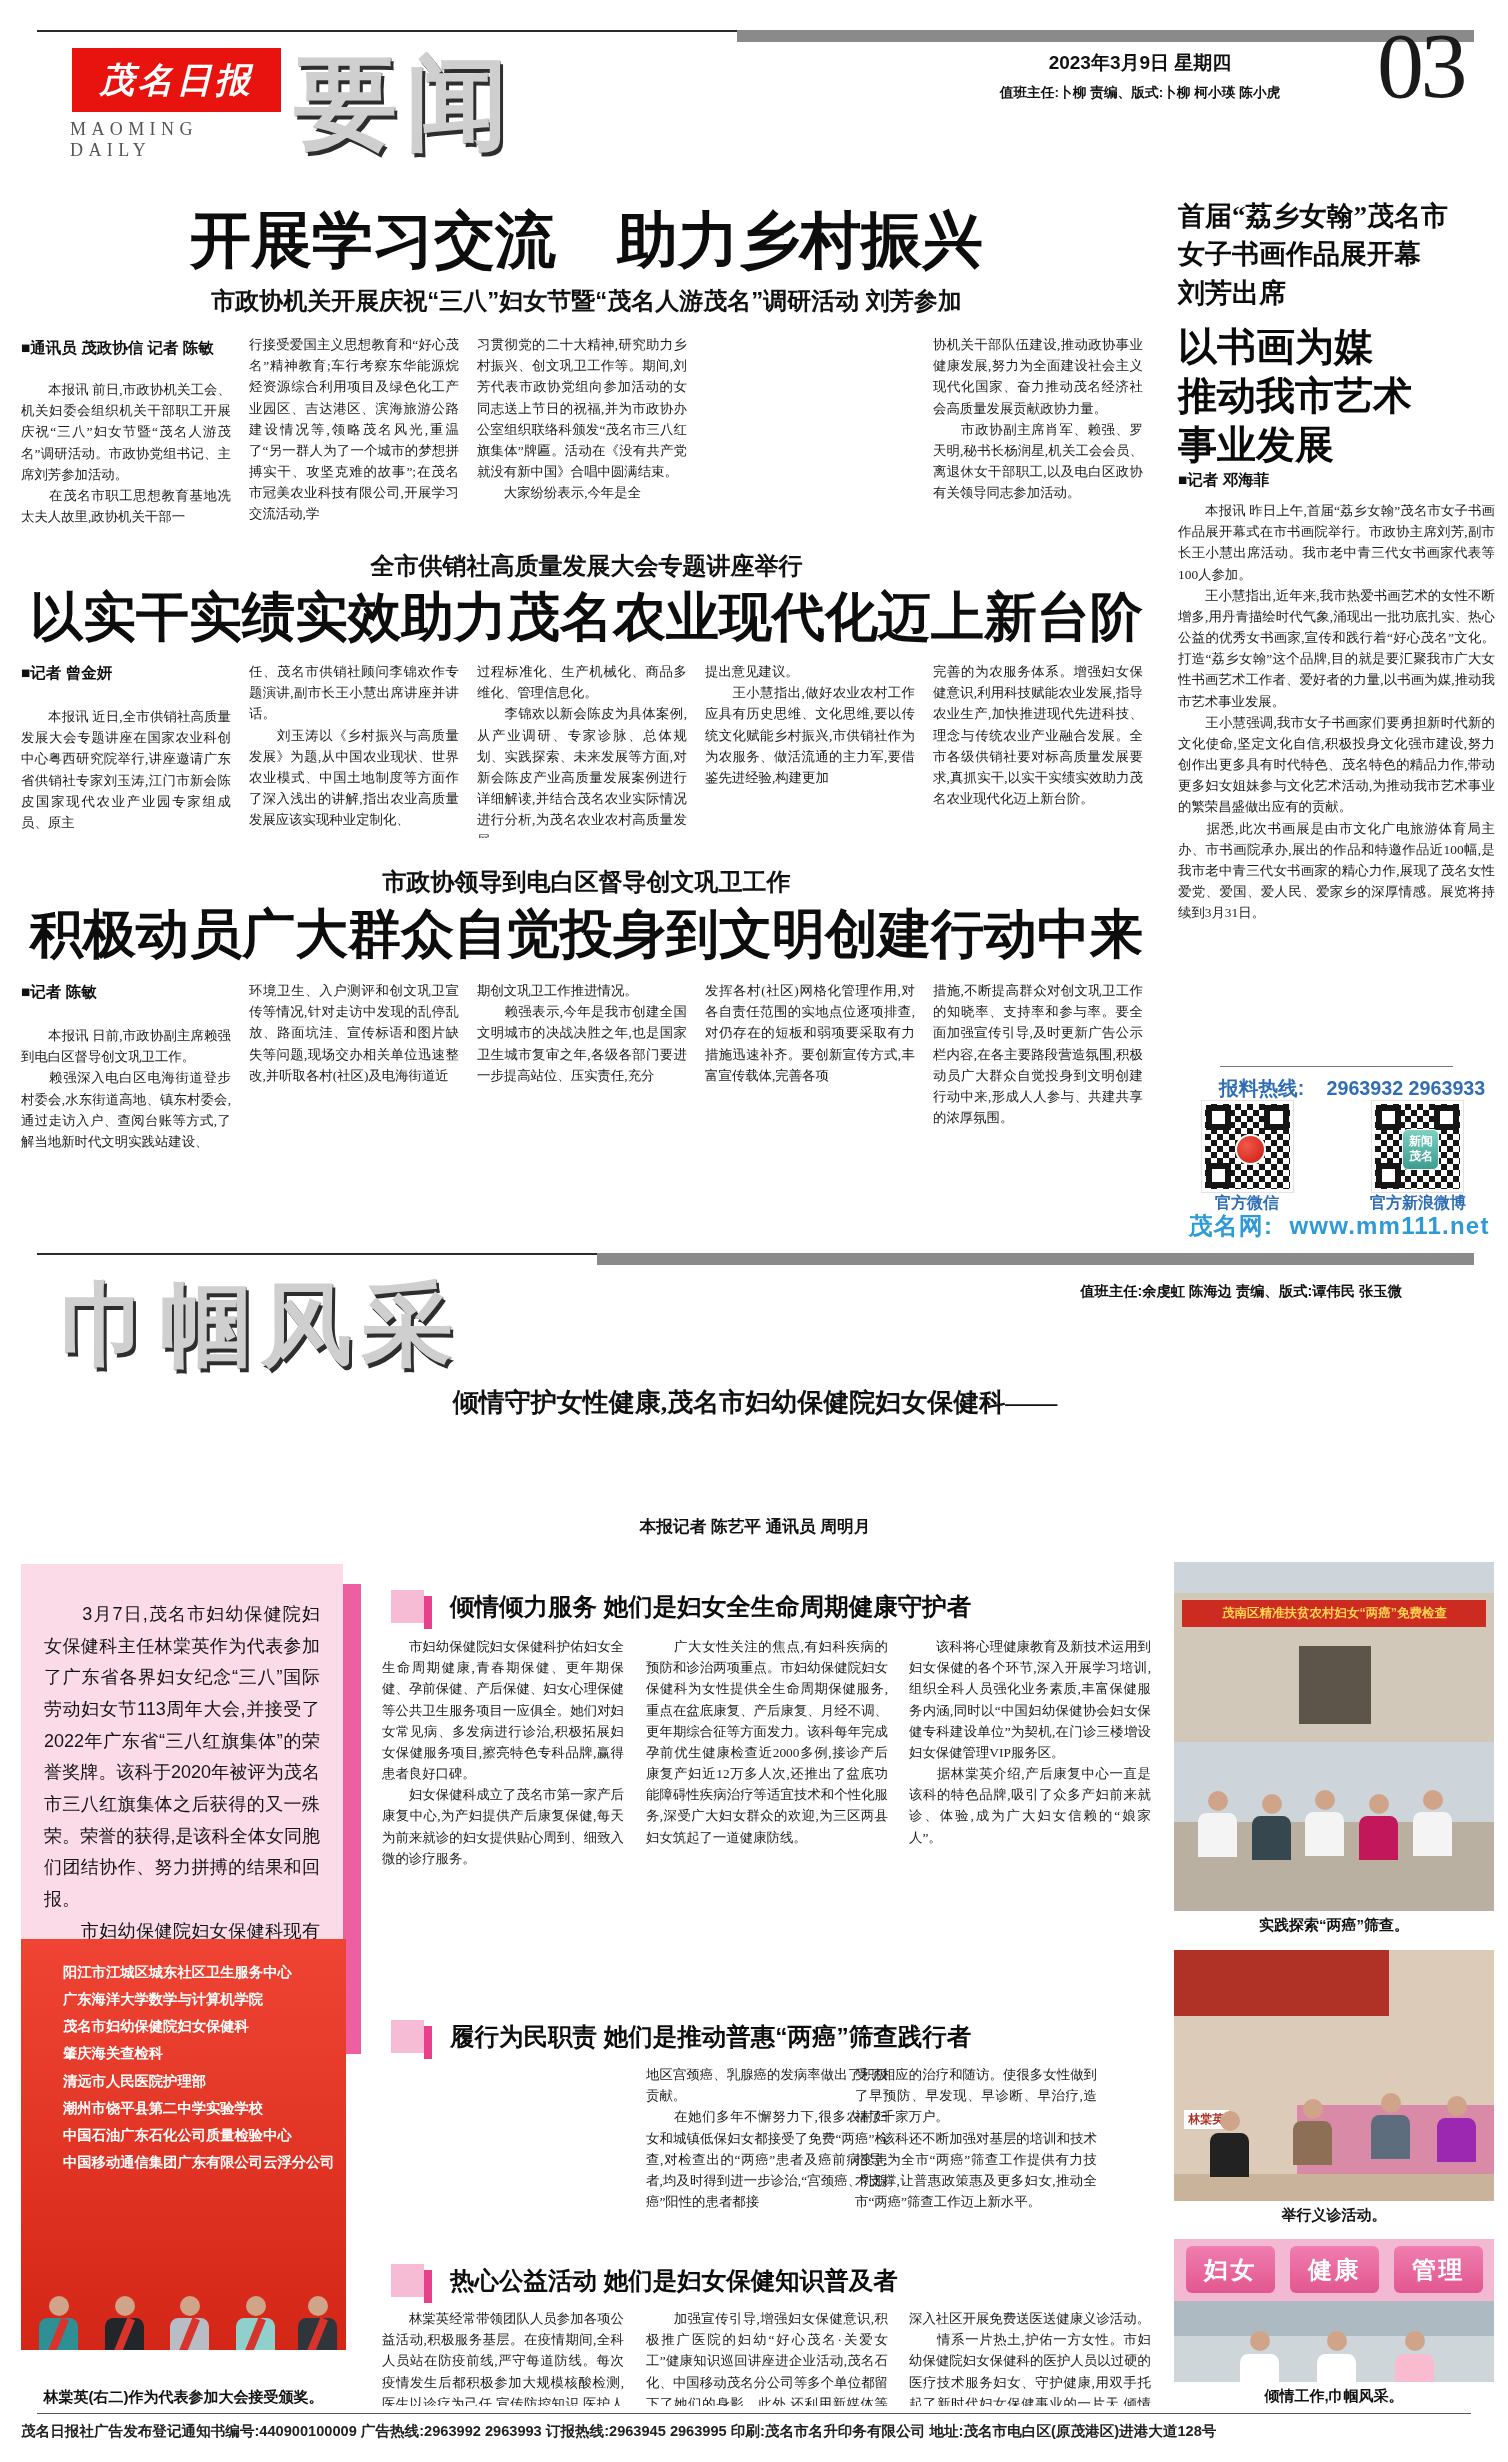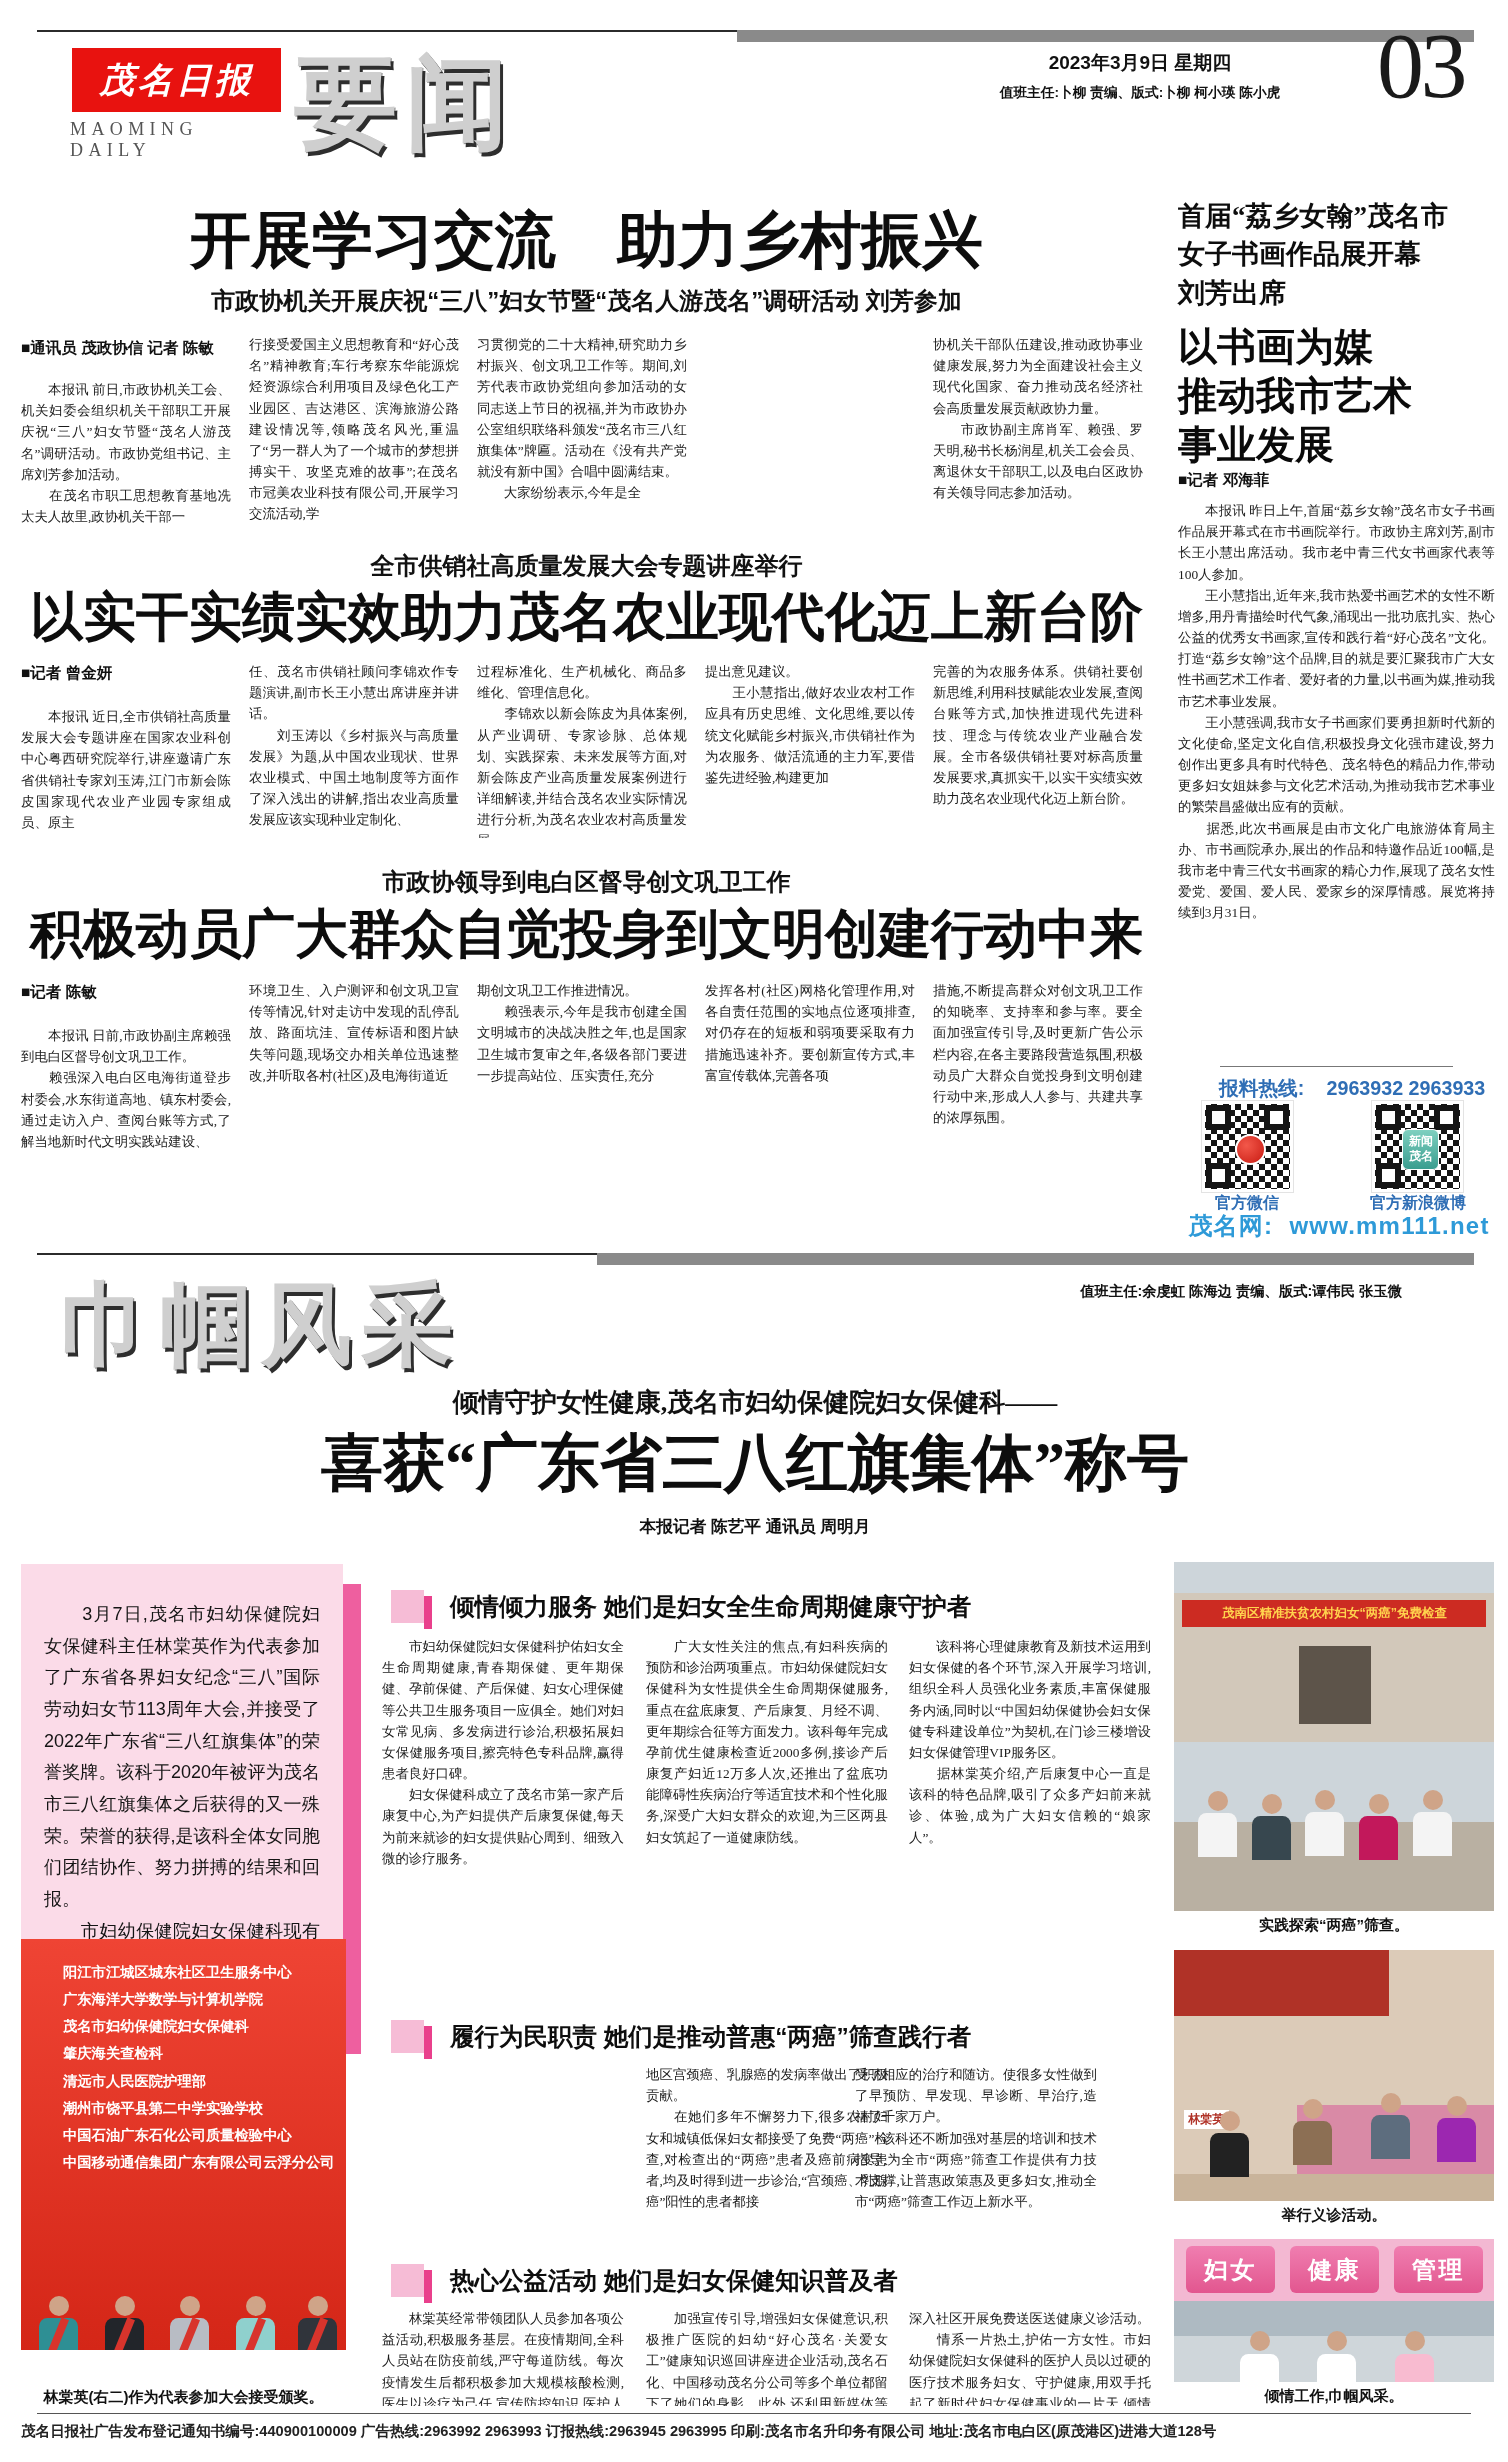--- a/index.html
+++ b/index.html
@@ -178,40 +178,39 @@
   <div class="abs kicker" style="left:21px;top:550px;width:1131px;font-size:24px;">全市供销社高质量发展大会专题讲座举行</div>
   <div class="abs headline" style="left:21px;top:582px;width:1131px;font-size:53px;">以实干实绩实效助力茂名农业现代化迈上新台阶</div>
   <div class="abs byline" style="left:21px;top:663px;width:210px;">■记者 曾金妍</div>
   <div class="abs col" style="left:21px;top:706px;width:210px;height:131px;">　　本报讯 近日,全市供销社高质量发展大会专题讲座在国家农业科创中心粤西研究院举行,讲座邀请广东省供销社专家刘玉涛,江门市新会陈皮国家现代农业产业园专家组成员、原主</div>
   <div class="abs col" style="left:249px;top:661px;width:210px;height:177px;">任、茂名市供销社顾问李锦欢作专题演讲,副市长王小慧出席讲座并讲话。
 　　刘玉涛以《乡村振兴与高质量发展》为题,从中国农业现状、世界农业模式、中国土地制度等方面作了深入浅出的讲解,指出农业高质量发展应该实现种业定制化、</div>
   <div class="abs col" style="left:477px;top:661px;width:210px;height:177px;">过程标准化、生产机械化、商品多维化、管理信息化。
 　　李锦欢以新会陈皮为具体案例,从产业调研、专家诊脉、总体规划、实践探索、未来发展等方面,对新会陈皮产业高质量发展案例进行详细解读,并结合茂名农业实际情况进行分析,为茂名农业农村高质量发展</div>
   <div class="abs col" style="left:705px;top:661px;width:210px;height:177px;">提出意见建议。
 　　王小慧指出,做好农业农村工作应具有历史思维、文化思维,要以传统文化赋能乡村振兴,市供销社作为为农服务、做活流通的主力军,要借鉴先进经验,构建更加</div>
-  <div class="abs col" style="left:933px;top:661px;width:210px;height:177px;">完善的为农服务体系。供销社要创新思维,利用科技赋能农业发展,查阅台账等方式,加快推进现代先进科技、理念与传统农业产业融合发展。全市各级供销社要对标高质量发展要求,真抓实干,以实干实绩实效助力茂名农业现代化迈上新台阶。</div>
+  <div class="abs col" style="left:933px;top:661px;width:210px;height:177px;">完善的为农服务体系。增强妇女保健意识,利用科技赋能农业发展,指导农业生产,加快推进现代先进科技、理念与传统农业产业融合发展。全市各级供销社要对标高质量发展要求,真抓实干,以实干实绩实效助力茂名农业现代化迈上新台阶。</div>
 
   <div class="abs kicker" style="left:21px;top:866px;width:1131px;font-size:24px;">市政协领导到电白区督导创文巩卫工作</div>
   <div class="abs headline" style="left:21px;top:899px;width:1131px;font-size:53px;">积极动员广大群众自觉投身到文明创建行动中来</div>
   <div class="abs byline" style="left:21px;top:982px;width:210px;">■记者 陈敏</div>
   <div class="abs col" style="left:21px;top:1025px;width:210px;height:165px;">　　本报讯 日前,市政协副主席赖强到电白区督导创文巩卫工作。
 　　赖强深入电白区电海街道登步村委会,水东街道高地、镇东村委会,通过走访入户、查阅台账等方式,了解当地新时代文明实践站建设、</div>
   <div class="abs col" style="left:249px;top:980px;width:210px;height:210px;">环境卫生、入户测评和创文巩卫宣传等情况,针对走访中发现的乱停乱放、路面坑洼、宣传标语和图片缺失等问题,现场交办相关单位迅速整改,并听取各村(社区)及电海街道近</div>
   <div class="abs col" style="left:477px;top:980px;width:210px;height:210px;">期创文巩卫工作推进情况。
 　　赖强表示,今年是我市创建全国文明城市的决战决胜之年,也是国家卫生城市复审之年,各级各部门要进一步提高站位、压实责任,充分</div>
   <div class="abs col" style="left:705px;top:980px;width:210px;height:210px;">发挥各村(社区)网格化管理作用,对各自责任范围的实地点位逐项排查,对仍存在的短板和弱项要采取有力措施迅速补齐。要创新宣传方式,丰富宣传载体,完善各项</div>
   <div class="abs col" style="left:933px;top:980px;width:210px;height:210px;">措施,不断提高群众对创文巩卫工作的知晓率、支持率和参与率。要全面加强宣传引导,及时更新广告公示栏内容,在各主要路段营造氛围,积极动员广大群众自觉投身到文明创建行动中来,形成人人参与、共建共享的浓厚氛围。</div>
 
   <div class="abs rule-dark" style="left:37px;top:1253px;width:1437px;"></div>
   <div class="abs rule-gray" style="left:597px;top:1253px;width:877px;"></div>
   <div class="abs big3d jinguo">巾帼风采</div>
   <div class="abs credits">值班主任:余虔虹 陈海边  责编、版式:谭伟民 张玉微</div>
 
   <div class="abs kicker" style="left:21px;top:1385px;width:1468px;font-size:26px;font-family:var(--serif);">倾情守护女性健康,茂名市妇幼保健院妇女保健科——</div>
-  <div class="abs headline" style="left:21px;top:1421px;width:1468px;font-size:62px;">喜获“广东省三八红旗集体”称号</div>
   <div class="abs kicker" style="left:21px;top:1515px;width:1468px;font-size:16.7px;">本报记者 陈艺平 通讯员 周明月</div>
 
   <div class="abs pink-box">　　3月7日,茂名市妇幼保健院妇女保健科主任林棠英作为代表参加了广东省各界妇女纪念“三八”国际劳动妇女节113周年大会,并接受了2022年广东省“三八红旗集体”的荣誉奖牌。该科于2020年被评为茂名市三八红旗集体之后获得的又一殊荣。荣誉的获得,是该科全体女同胞们团结协作、努力拼搏的结果和回报。
 　　市妇幼保健院妇女保健科现有职工23人全为女性,她们不仅承担全市妇女的医疗保健服务,还肩负着全市医疗保健机构妇幼公共卫生的技术指导工作,她们以优质的服务、精湛的医疗技术促进妇女保健事业的发展,展现了妇幼医护人员巾帼不让须眉的风采。</div>
 
   <div class="photo award-photo">
     <div class="award-list">阳江市江城区城东社区卫生服务中心
 广东海洋大学数学与计算机学院
 茂名市妇幼保健院妇女保健科
 肇庆海关查检科

